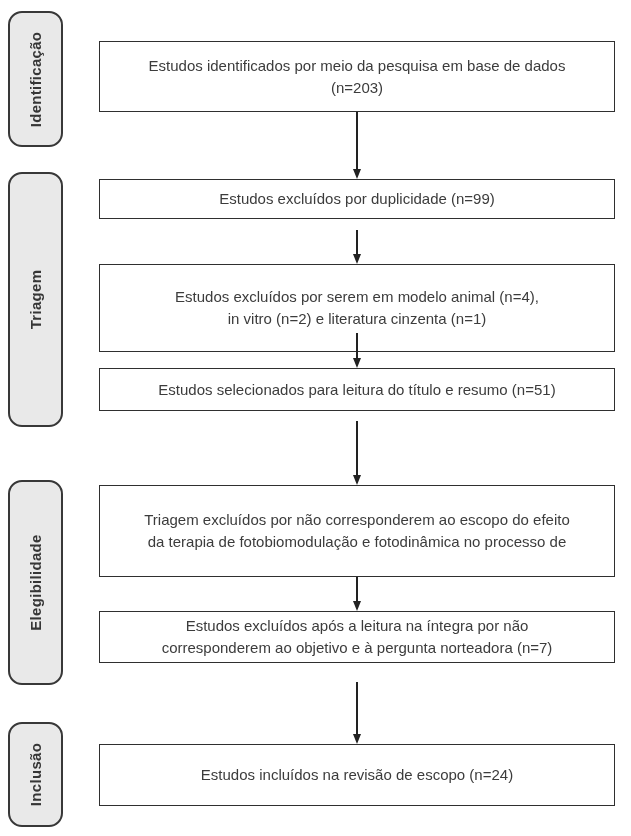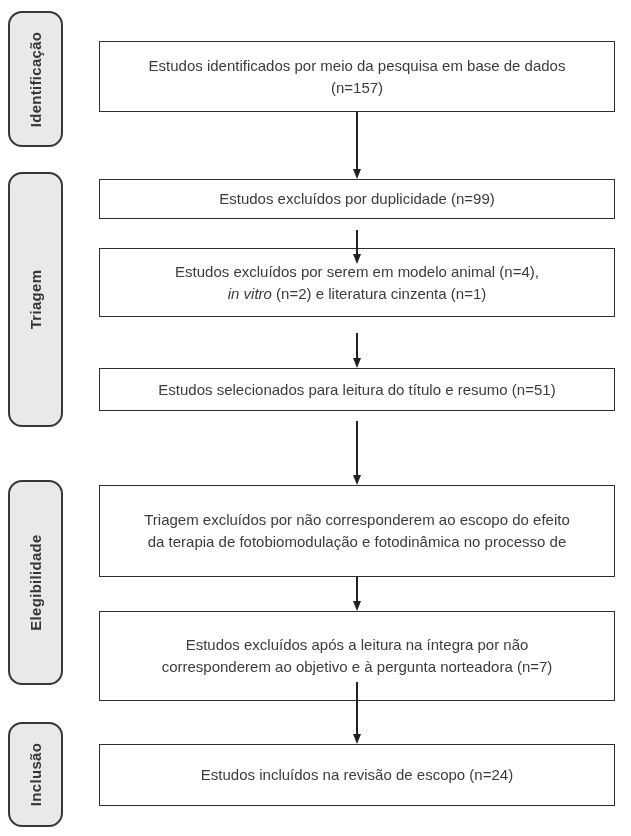--- a/index.html
+++ b/index.html
@@ -44,21 +44,21 @@
     flex-direction: column;
     align-items: center;
     justify-content: center;
     text-align: center;
     font-size: 15px;
     line-height: 22px;
     color: #3c3c3c;
     padding: 2px 10px;
   }
   .line { white-space: nowrap; }
-  .it { font-style: italic; }
+  .it { }
   
   .arrow {
     position: absolute;
     left: 357px;
     transform: translateX(-50%);
     display: flex;
     flex-direction: column;
     align-items: center;
   }
   .arrow .shaft {
@@ -87,42 +87,42 @@
   </div>
   <div class="stage" style="top:480px;height:205px">
     <span class="stage-label">Elegibilidade</span>
   </div>
   <div class="stage" style="top:722px;height:105px">
     <span class="stage-label">Inclusão</span>
   </div>
 
   <div class="fbox" style="top:41px;height:71px">
     <div class="line">Estudos identificados por meio da pesquisa em base de dados</div>
-    <div class="line">(n=157)</div>
+    <div class="line">(n=203)</div>
   </div>
 
   <div class="fbox" style="top:179px;height:40px">
     <div class="line">Estudos excluídos por duplicidade (n=99)</div>
   </div>
 
-  <div class="fbox" style="top:248px;height:69px">
+  <div class="fbox" style="top:264px;height:88px">
     <div class="line">Estudos excluídos por serem em modelo animal (n=4),</div>
     <div class="line"><span class="it">in vitro</span><span> (n=2) e literatura cinzenta (n=1)</span></div>
   </div>
 
   <div class="fbox" style="top:368px;height:43px">
     <div class="line">Estudos selecionados para leitura do título e resumo (n=51)</div>
   </div>
 
   <div class="fbox" style="top:485px;height:92px">
     <div class="line">Triagem excluídos por não corresponderem ao escopo do efeito</div>
     <div class="line">da terapia de fotobiomodulação e fotodinâmica no processo de</div>
   </div>
 
-  <div class="fbox" style="top:611px;height:90px">
+  <div class="fbox" style="top:611px;height:52px">
     <div class="line">Estudos excluídos após a leitura na íntegra por não</div>
     <div class="line">corresponderem ao objetivo e à pergunta norteadora (n=7)</div>
   </div>
 
   <div class="fbox" style="top:744px;height:62px">
     <div class="line">Estudos incluídos na revisão de escopo (n=24)</div>
   </div>
 
   <div class="arrow" style="top:112px;height:67px">
     <div class="shaft"></div>

